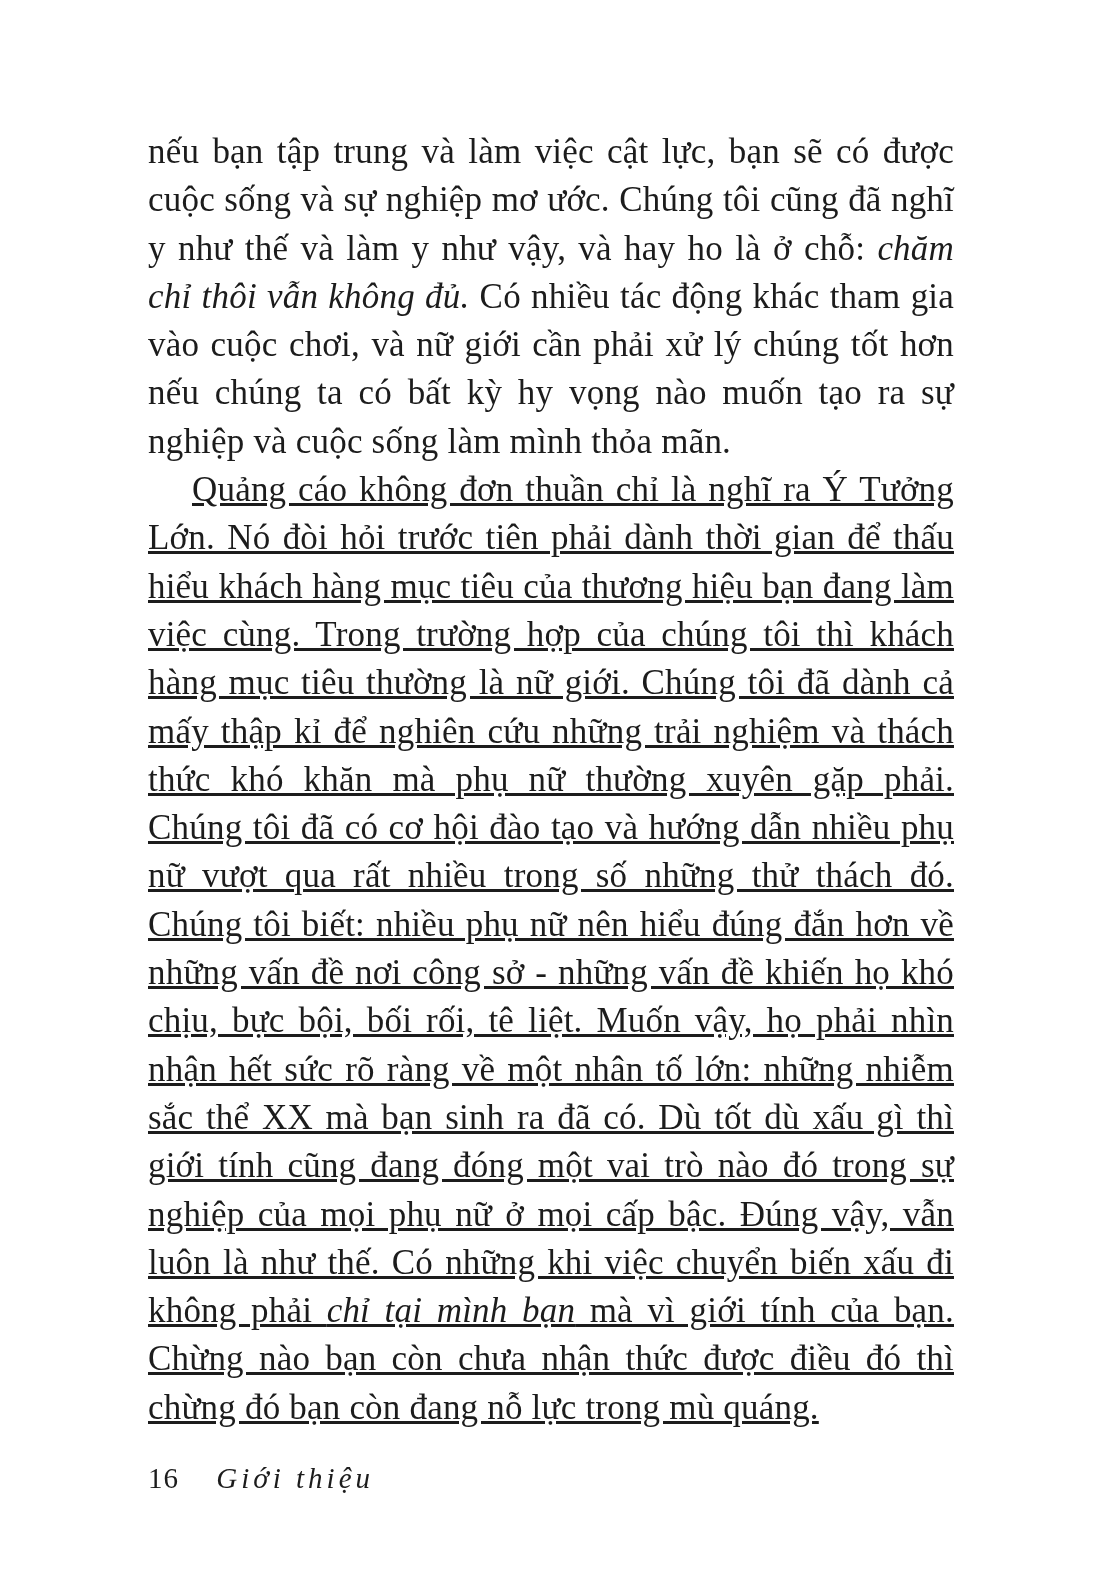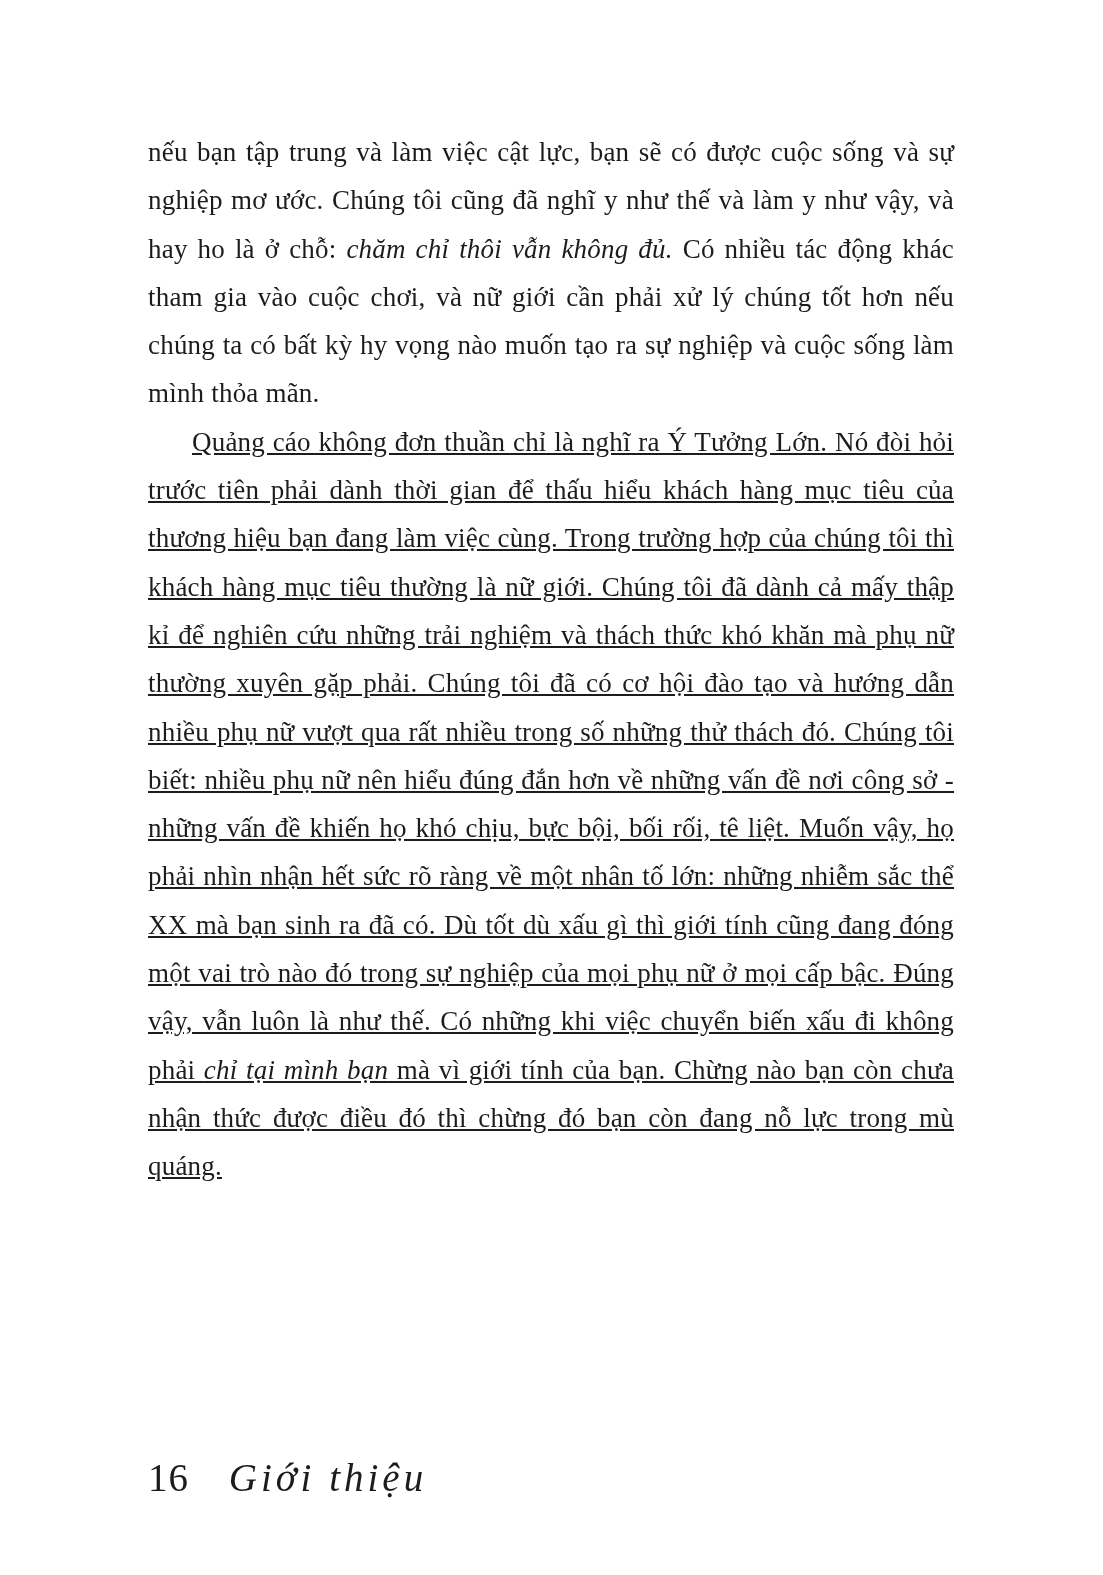--- a/index.html
+++ b/index.html
@@ -17,37 +17,37 @@
     color: #1c1c1c;
   }
   .body-text {
     position: absolute;
     left: 148px;
     top: 128px;
     width: 806px;
   }
   .body-text p {
     margin: 0;
-    font-size: 27px;
+    font-size: 35px;
     line-height: 48.3px;
     text-align: justify;
     letter-spacing: 0.2px;
   }
   .body-text p.indented {
     text-indent: 44px;
     text-decoration: underline;
   }
   .seg-italic {
     font-style: italic;
   }
   .footer {
     position: absolute;
     left: 148px;
     top: 1461px;
-    font-size: 39px;
+    font-size: 29px;
     line-height: 34px;
     white-space: nowrap;
   }
   .footer .page-number {
     display: inline-block;
     font-style: normal;
     letter-spacing: 1px;
   }
   .footer .section-title {
     display: inline-block;

